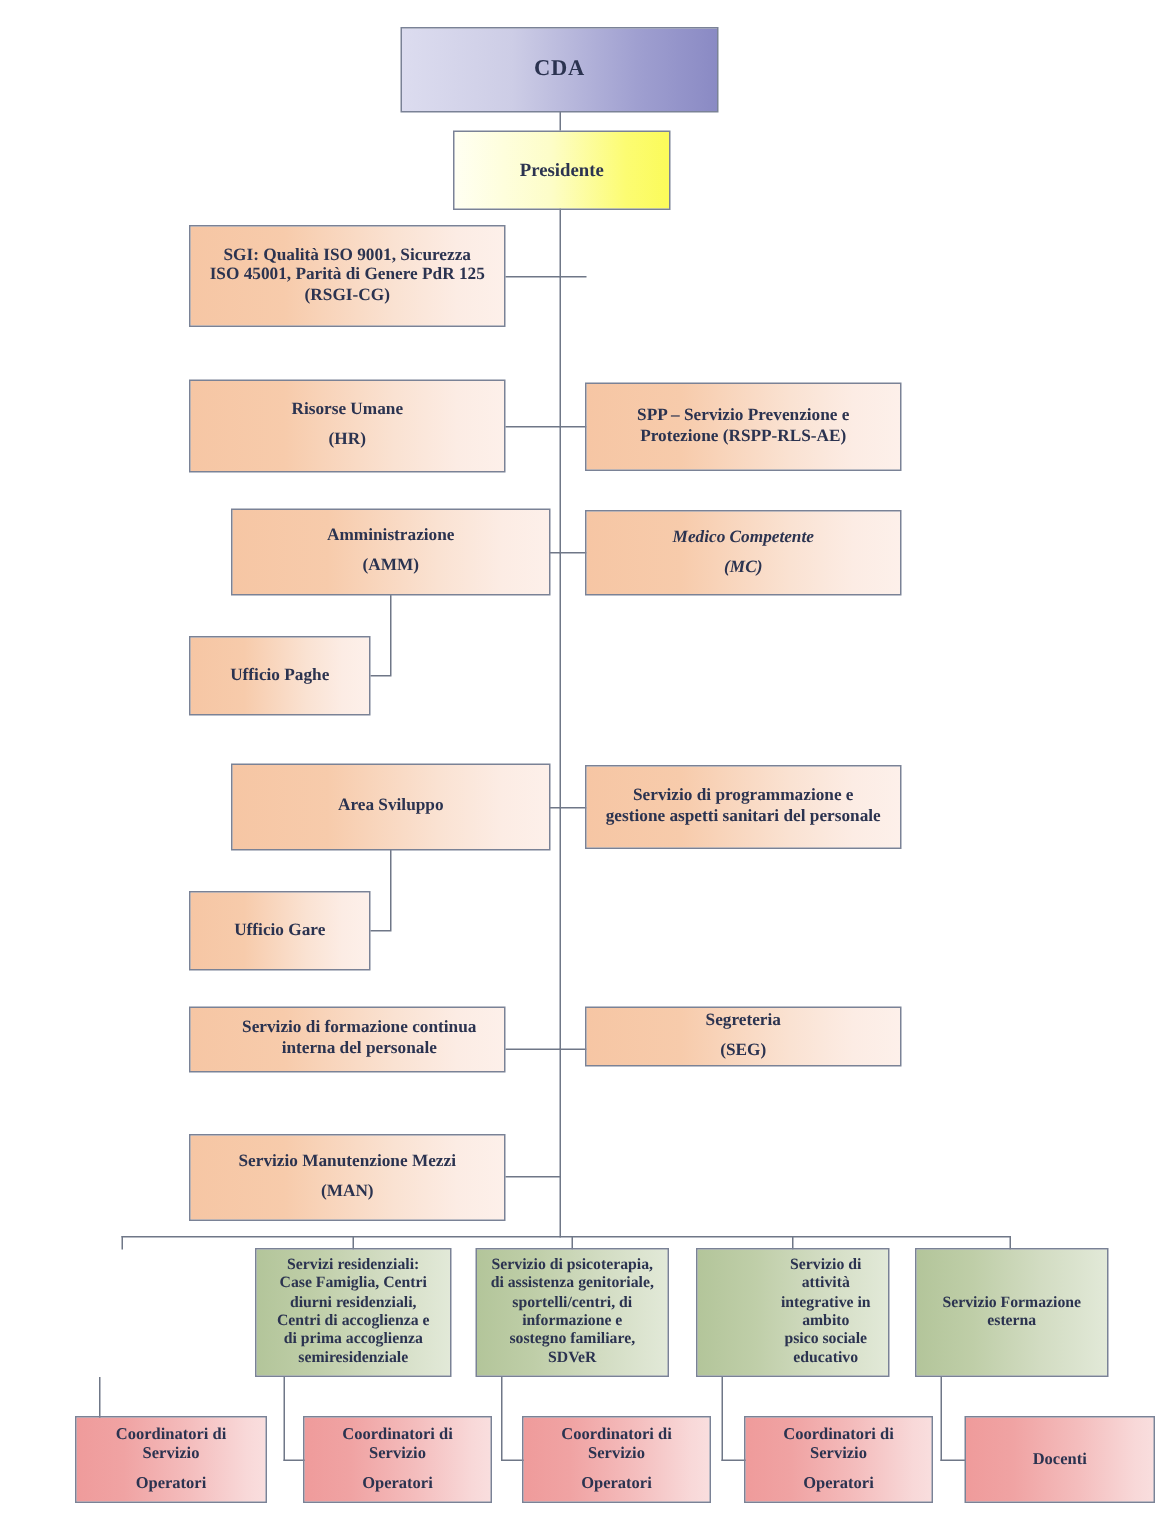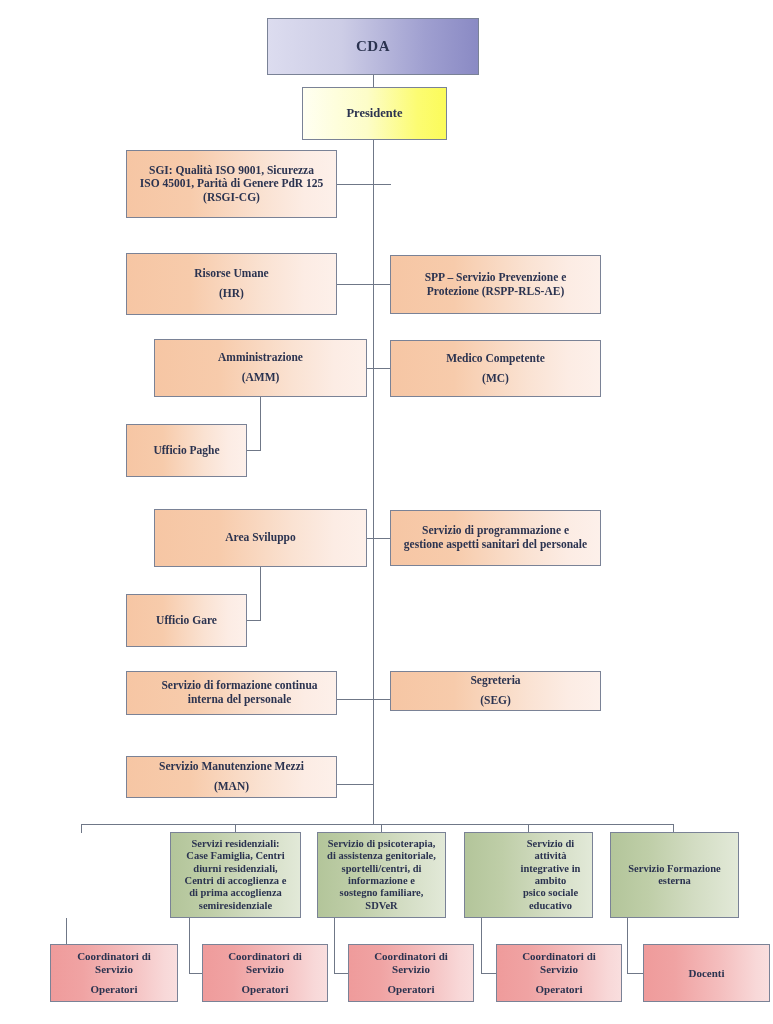--- a/index.html
+++ b/index.html
@@ -156,37 +156,37 @@
     <span class="txt">Ufficio Gare</span>
   </div>
 
   <div class="node n-peach" style="left:126px;top:671px;width:211px;height:44px;padding-left:20px;">
     <span class="txt">
       <span class="line">Servizio di formazione continua</span>
       <span class="line">interna del personale</span>
     </span>
   </div>
 
-  <div class="node n-peach" style="left:126px;top:756px;width:211px;height:42px;">
+  <div class="node n-peach" style="left:126px;top:756px;width:211px;height:58px;">
     <span class="txt">
       <span class="line">Servizio Manutenzione Mezzi</span>
       <span class="line" style="display:block;height:6px;"></span>
       <span class="line">(MAN)</span>
     </span>
   </div>
 
 
   <div class="node n-peach" style="left:390px;top:255px;width:211px;height:59px;">
     <span class="txt">
       <span class="line">SPP – Servizio Prevenzione e</span>
       <span class="line">Protezione (RSPP-RLS-AE)</span>
     </span>
   </div>
 
-  <div class="node n-peach" style="left:390px;top:340px;width:211px;height:57px;">
+  <div class="node n-peach" style="left:390px;top:340px;width:211px;height:57px;font-style:italic;">
     <span class="txt">
       <span class="line">Medico Competente</span>
       <span class="line" style="display:block;height:6px;"></span>
       <span class="line">(MC)</span>
     </span>
   </div>
 
   <div class="node n-peach" style="left:390px;top:510px;width:211px;height:56px;">
     <span class="txt">
       <span class="line">Servizio di programmazione e</span>

